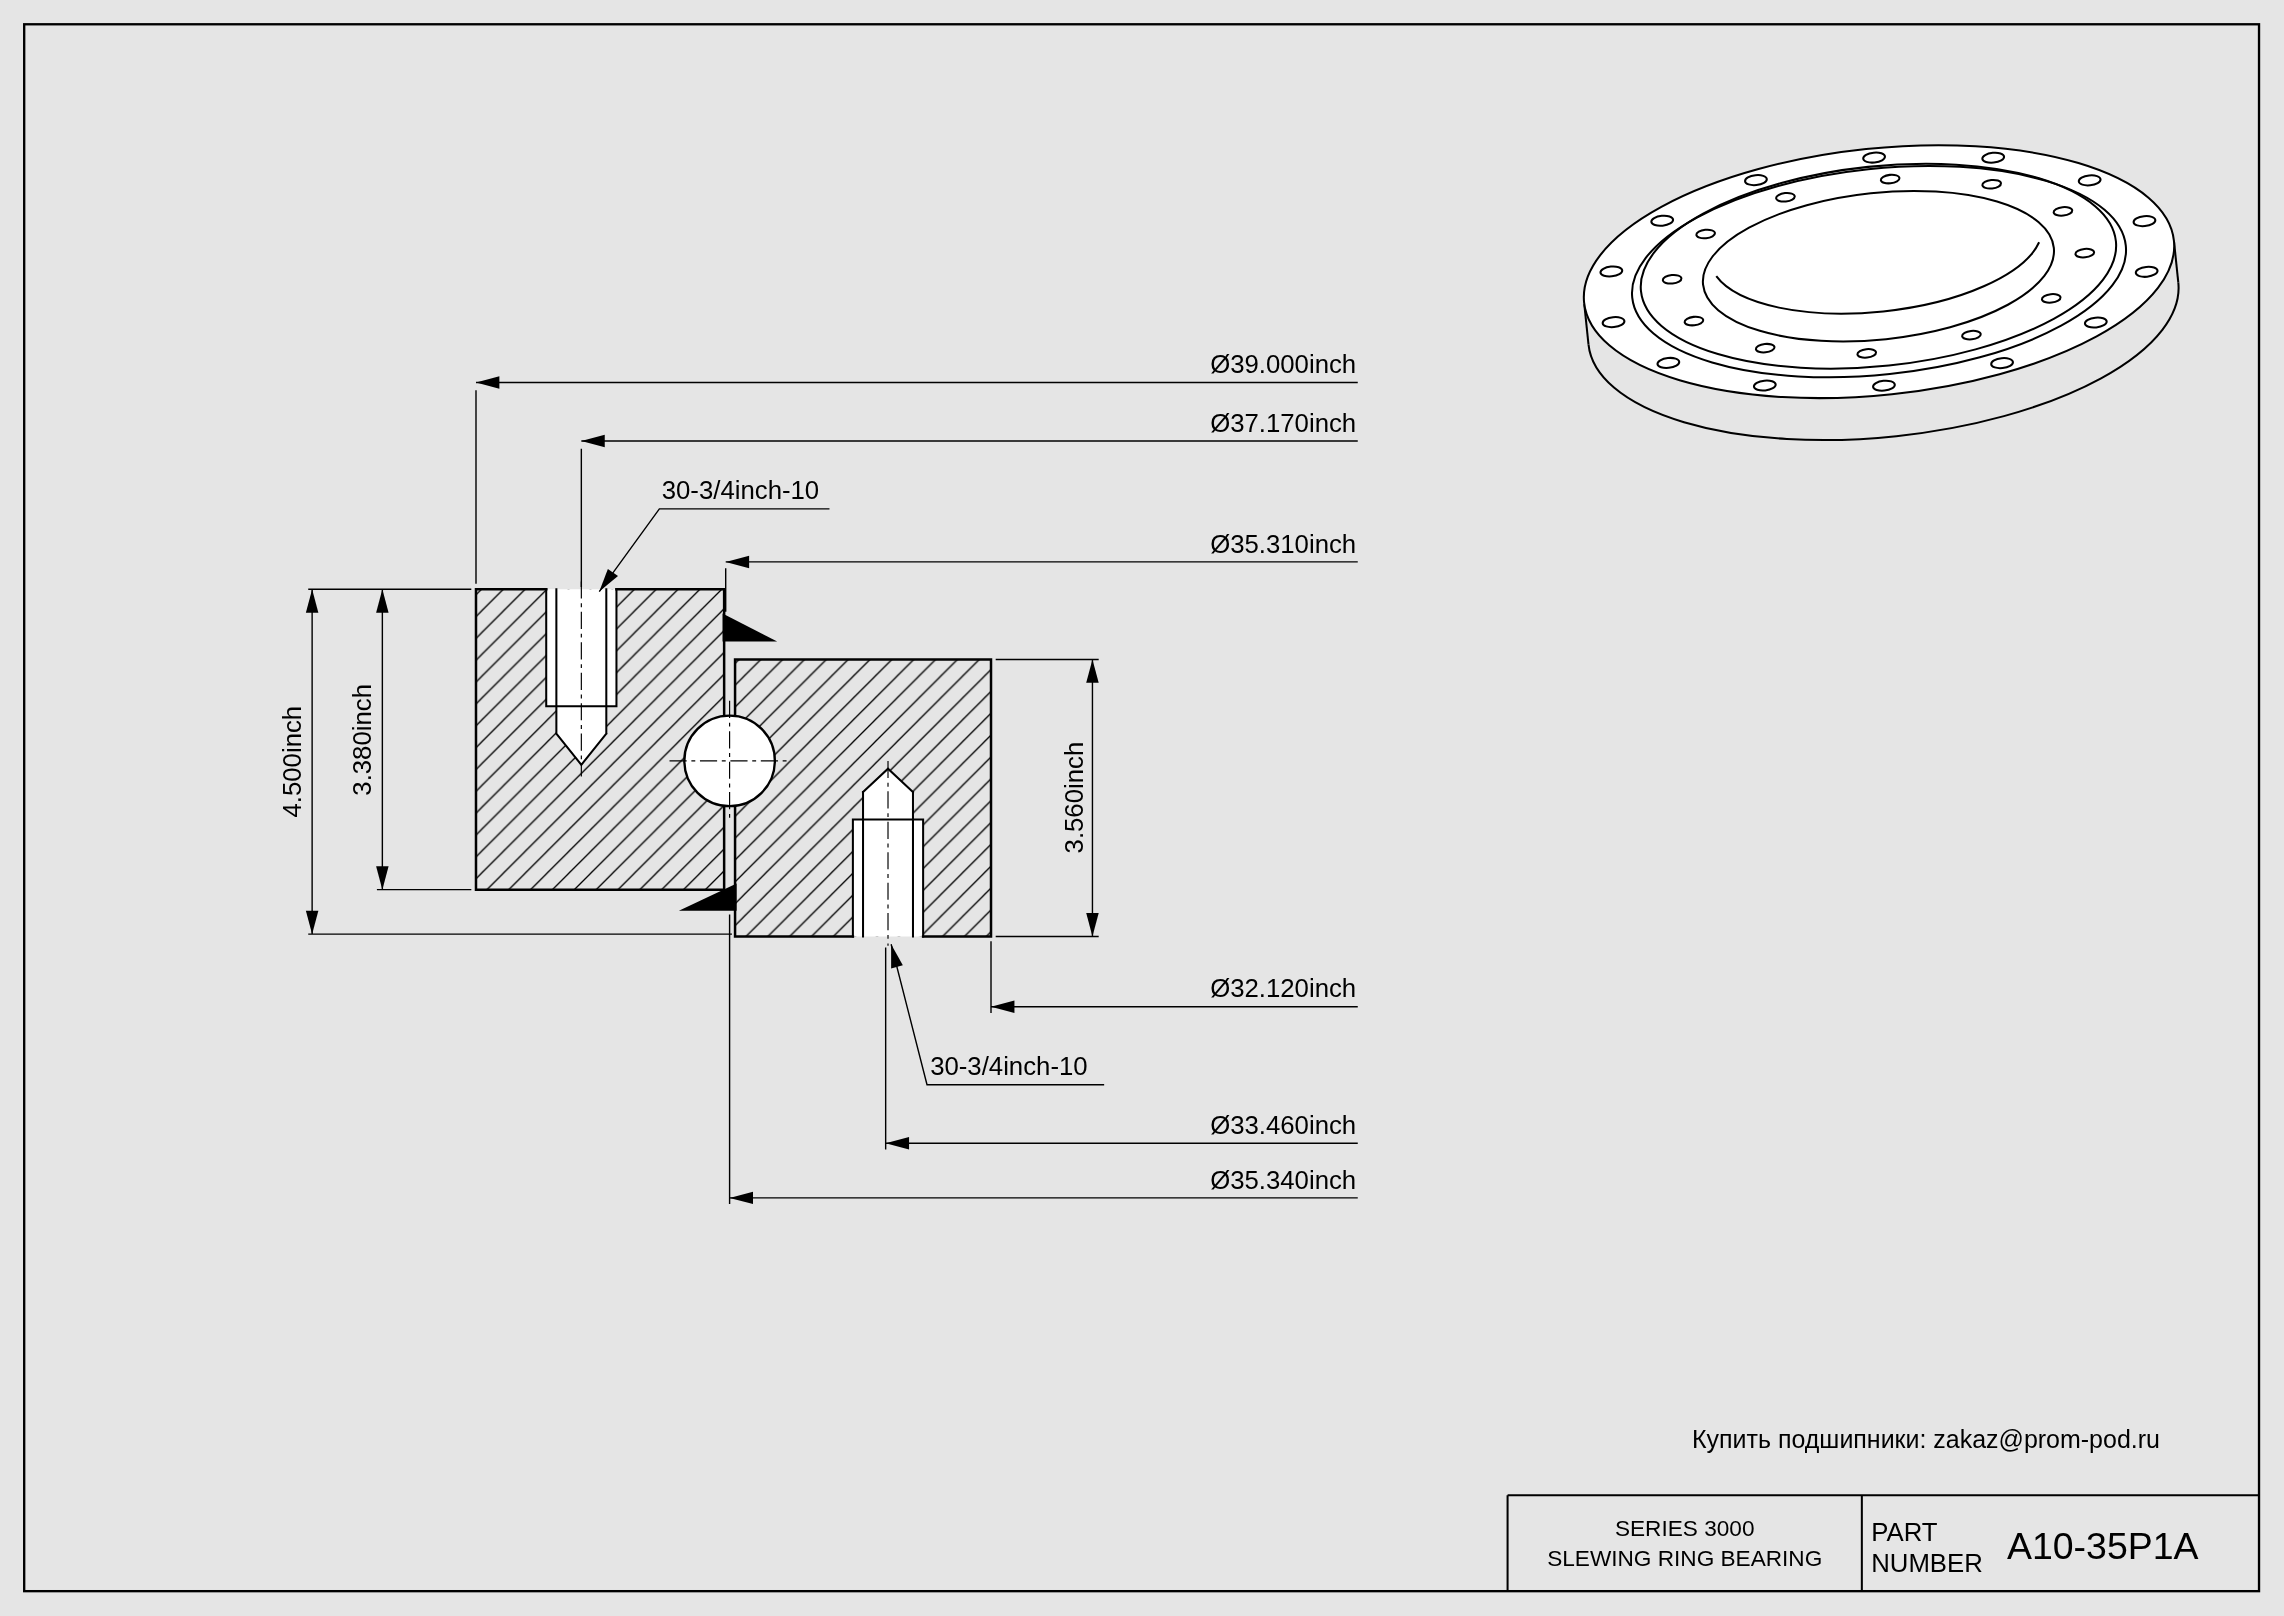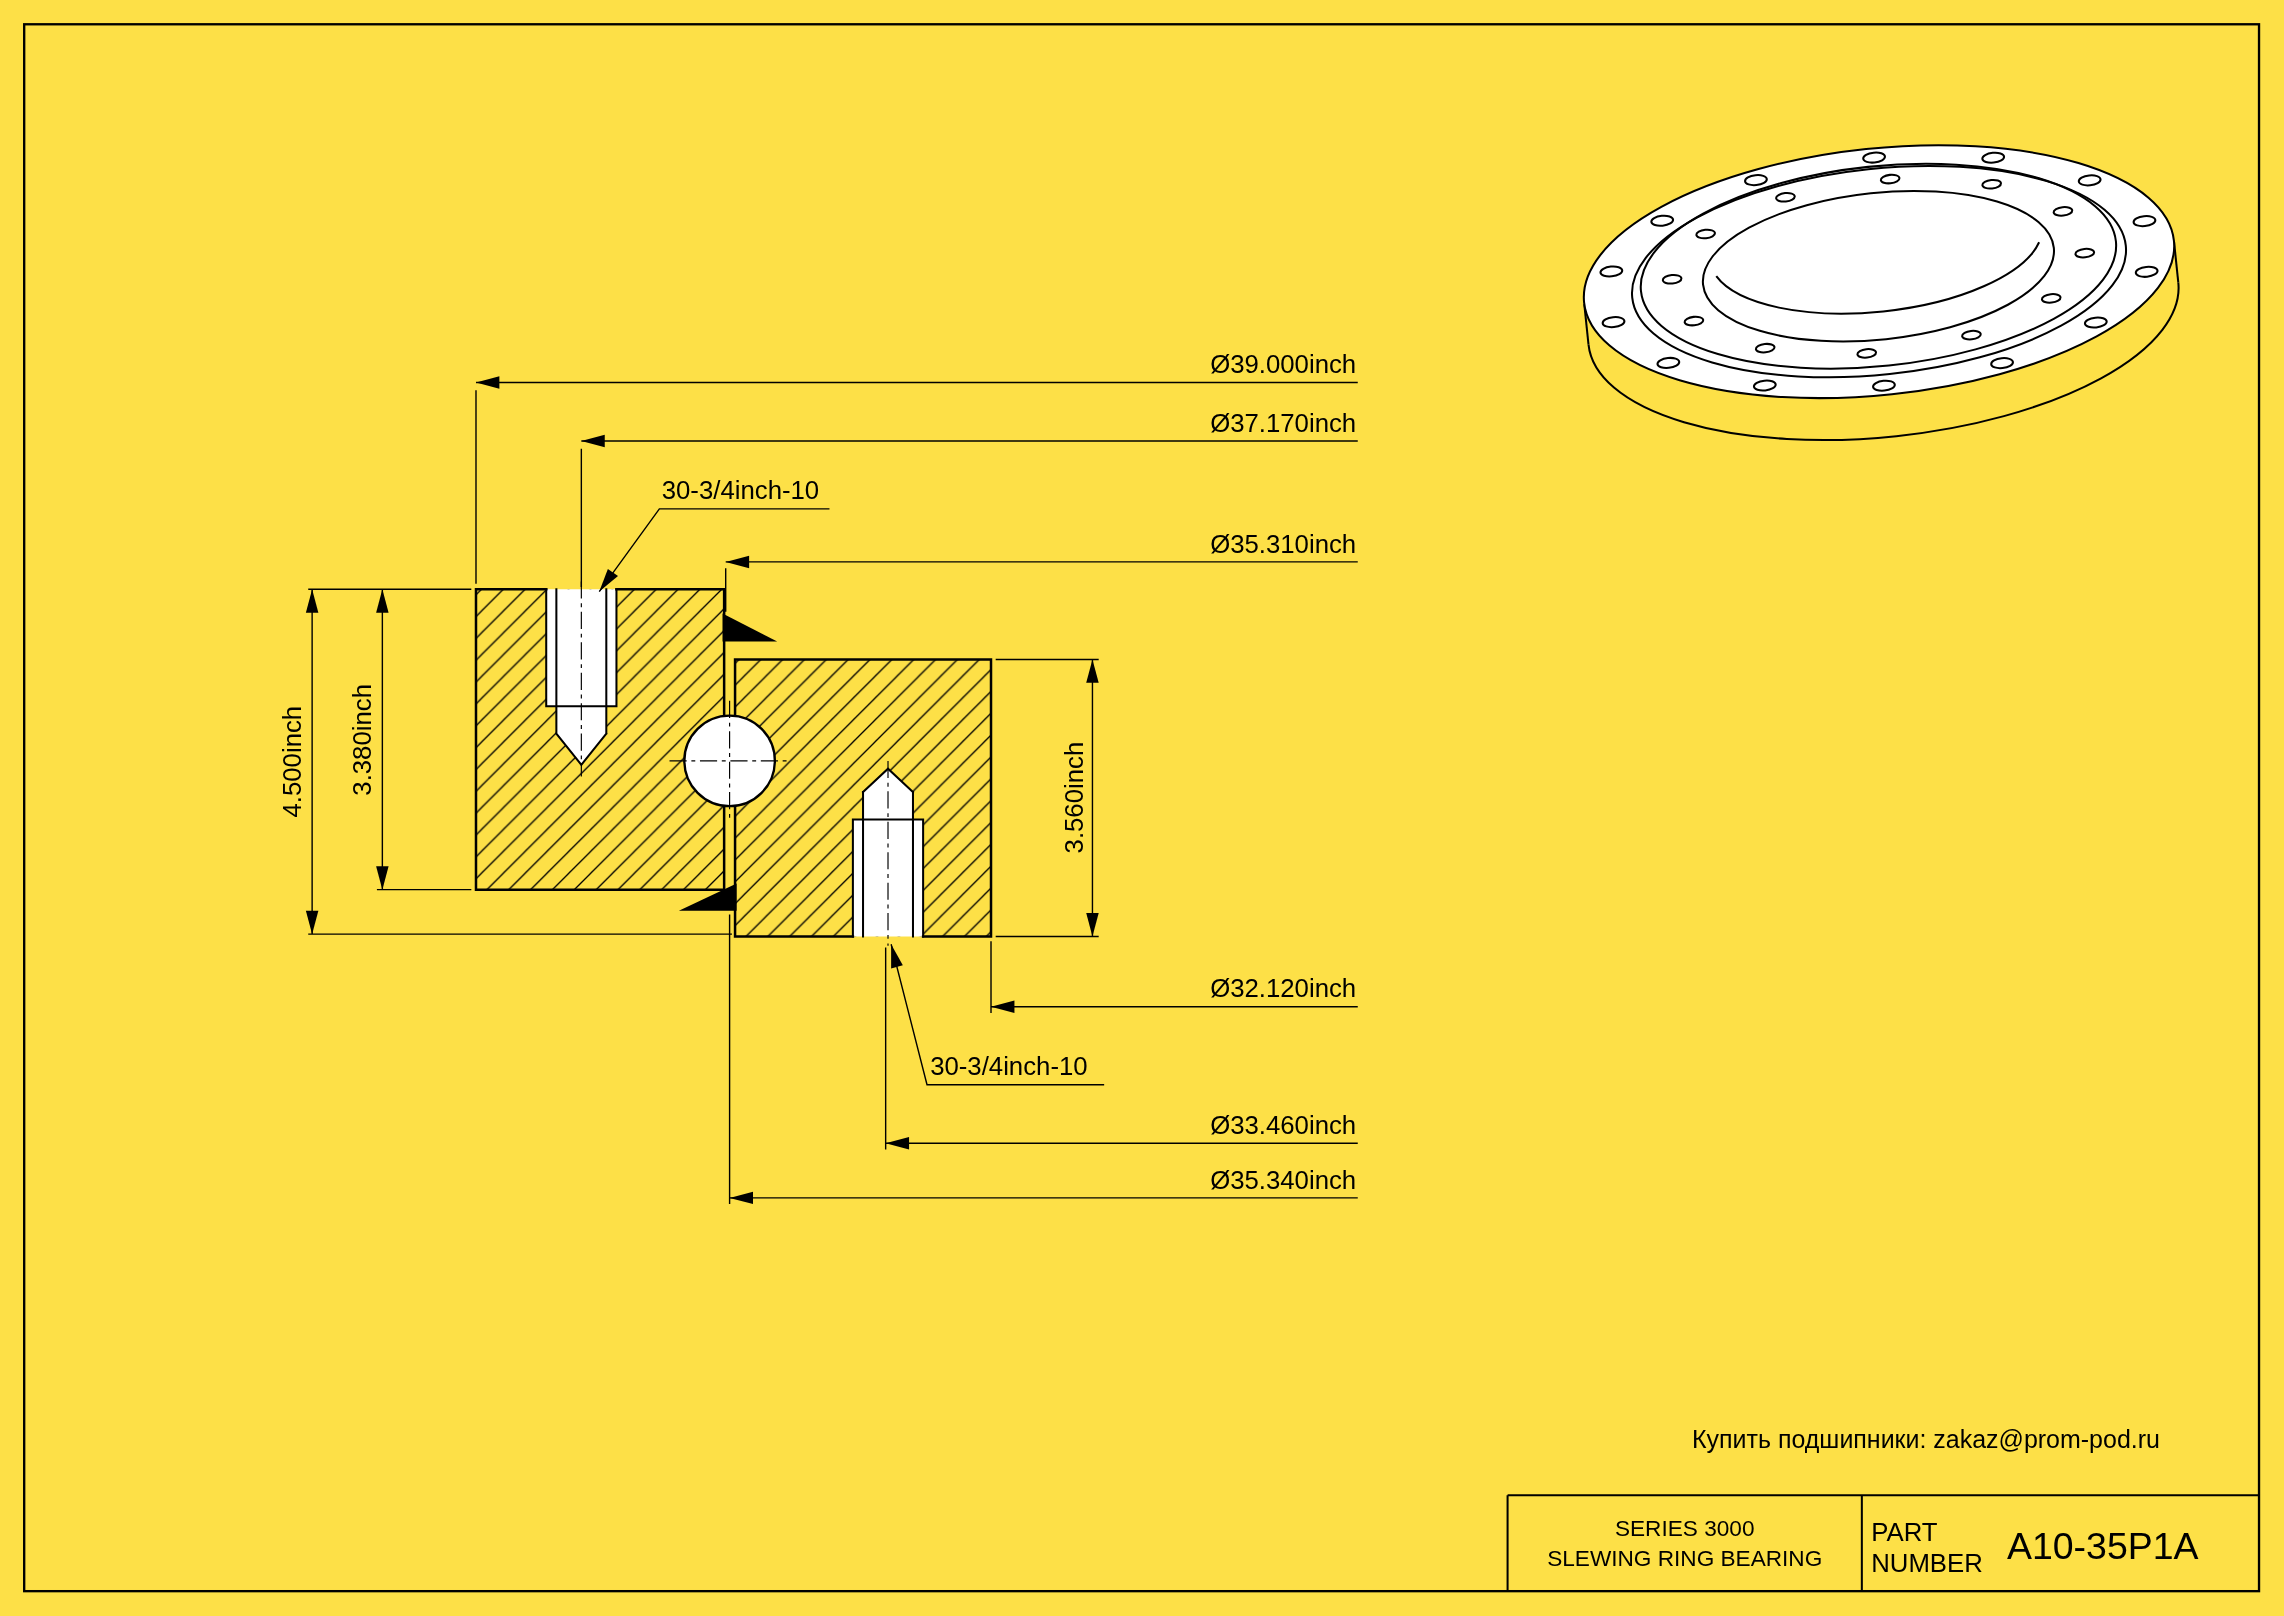--- a/index.html
+++ b/index.html
@@ -1,16 +1,16 @@
 <!DOCTYPE html>
 <html style="font-size:12.5px"><head>
 <meta charset="utf-8">
 <style>
   html,body{margin:0;padding:0;background:#ffffff;}
-  .page{position:relative;width:2284px;height:1617px;background:#fde047;font-family:"Liberation Sans",sans-serif;}
+  .page{position:relative;width:2284px;height:1617px;background:#e5e5e5;font-family:"Liberation Sans",sans-serif;}
   svg{position:absolute;left:0;top:0;}
   text{font-family:"Liberation Sans",sans-serif;fill:#000;}
   .outline{stroke:#000;stroke-width:3.2;fill:none;stroke-linecap:square;}
   .border-line{stroke:#000;stroke-width:3;fill:none;}
   .tb-line{stroke:#000;stroke-width:2.6;fill:none;}
   .thin{stroke:#000;stroke-width:1.8;fill:none;}
   .cl{stroke:#000;stroke-width:1.5;fill:none;stroke-dasharray:22 6 5 6;}
   .arrow{fill:#000;stroke:none;}
   .seal{fill:#000;stroke:none;}
   .whitefill{fill:#ffffff;stroke:none;}

